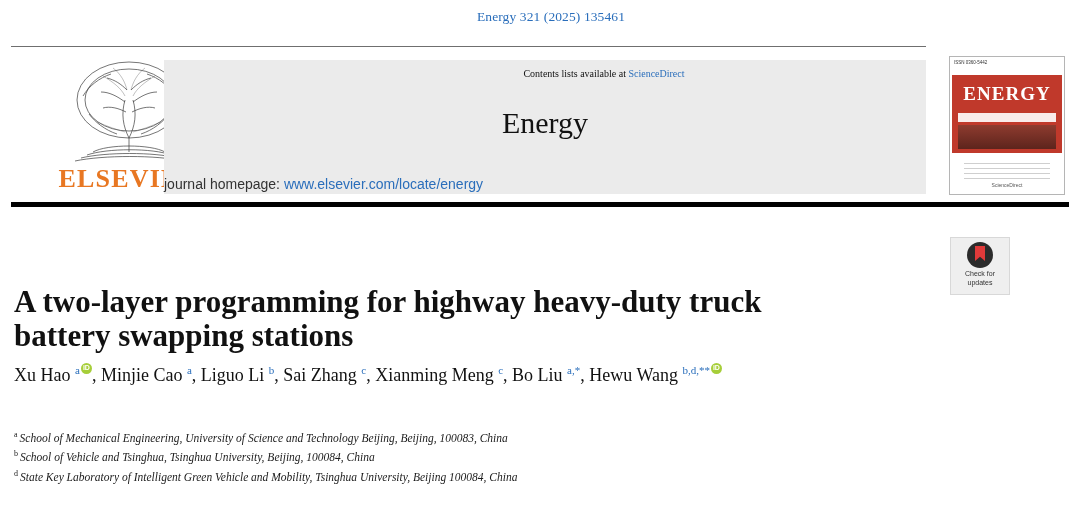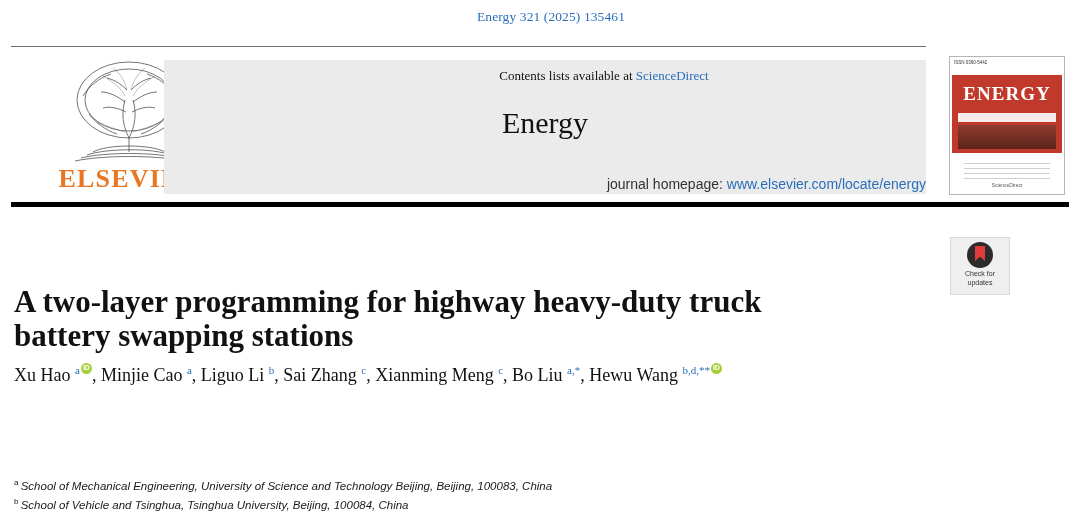--- a/index.html
+++ b/index.html
@@ -87,21 +87,21 @@
     width: 762px;
     height: 134px;
     background: #ebebeb;
   }
   .contents-line {
     position: absolute;
     top: 8px;
     left: 0;
     width: 880px;
     text-align: center;
-    font-size: 13px;
+    font-size: 10px;
     font-family: "Liberation Serif", serif;
     color: #111;
   }
   .contents-line a {
     color: #2a6ebb;
     text-decoration: none;
   }
   .journal-title {
     position: absolute;
     top: 46px;
@@ -110,21 +110,21 @@
     text-align: center;
     font-family: "Liberation Serif", serif;
     font-size: 30px;
     color: #111;
   }
   .homepage-line {
     position: absolute;
     top: 116px;
     left: 0;
     width: 762px;
-    text-align: right;
+    text-align: left;
     font-family: "Liberation Sans", sans-serif;
     font-size: 14px;
     color: #333;
   }
   .homepage-line a {
     color: #2a6ebb;
     text-decoration: none;
   }
 
   
@@ -317,26 +317,25 @@
     color: #ffffff;
     line-height: 12px;
   }
 
   
   .affiliations {
     position: absolute;
     left: 14px;
     top: 427px;
     width: 900px;
-    font-family: Liberation Sans, sans-serif;
+    font-family: Liberation Serif, serif;
     font-style: italic;
     font-size: 11.5px;
     line-height: 15.6px;
     color: #1a1a1a;
-    margin-top: 48px;
   }
   .affiliations .marker {
     font-style: normal;
     font-size: 8px;
     vertical-align: super;
   }
 </style>
 </head>
 <body>
 
@@ -423,13 +422,14 @@
   </div>
 </div>
 
 <h1 class="article-title">A two-layer programming for highway heavy-duty truck battery swapping stations</h1>
 
 <div class="authors"><span>Xu Hao </span><sup>a</sup><span class="orcid"></span><span>, </span><span>Minjie Cao </span><sup>a</sup><span>, </span><span>Liguo Li </span><sup>b</sup><span>, </span><span>Sai Zhang </span><sup>c</sup><span>, </span><span>Xianming Meng </span><sup>c</sup><span>, </span><span>Bo Liu </span><sup>a,*</sup><span>, </span><span>Hewu Wang </span><sup>b,d,**</sup><span class="orcid"></span></div>
 
 <div class="affiliations">
     <div><span class="marker">a </span><span>School of Mechanical Engineering, University of Science and Technology Beijing, Beijing, 100083, China</span></div>
     <div><span class="marker">b </span><span>School of Vehicle and Tsinghua, Tsinghua University, Beijing, 100084, China</span></div>
+    <div><span class="marker">d </span><span>State Key Laboratory of Intelligent Green Vehicle and Mobility, Tsinghua University, Beijing 100084, China</span></div>
   </div>
 
 </body></html>

